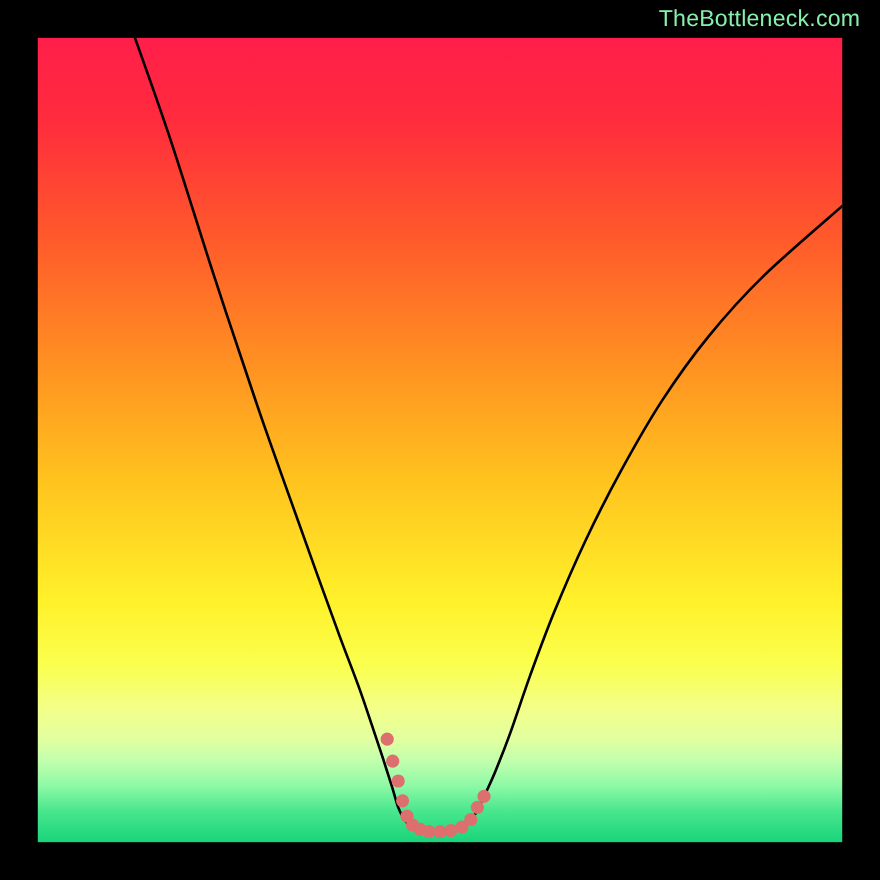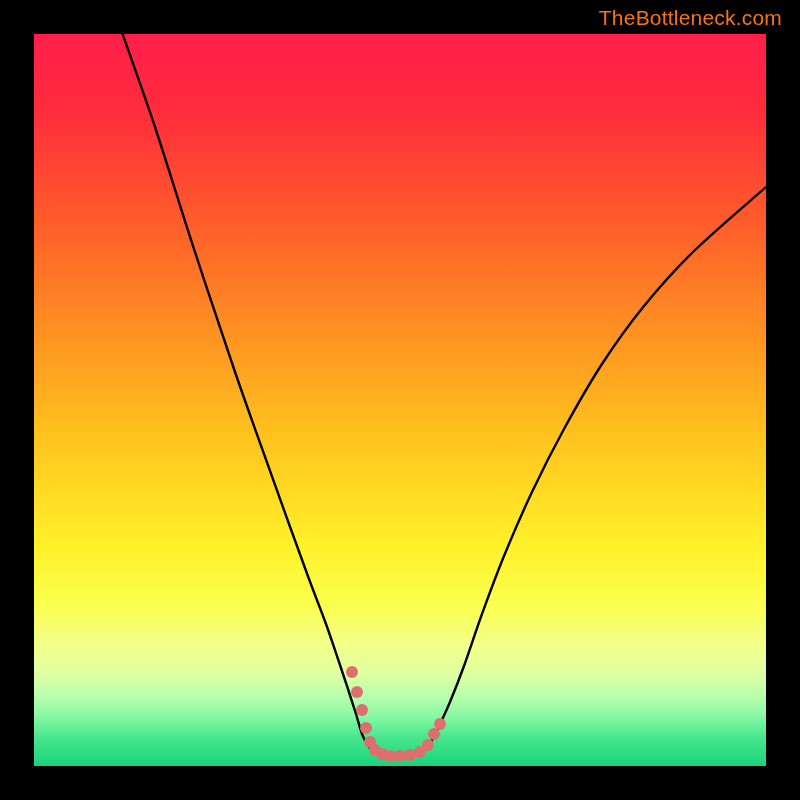--- a/index.html
+++ b/index.html
@@ -29,21 +29,21 @@
     position: absolute;
     left: 0;
     top: 0;
     width: 100%;
     height: 100%;
   }
   .watermark {
     position: absolute;
     top: 6px;
     right: 18px;
-    color: #f97316;
+    color: #86efac;
     font-family: Arial, Helvetica, sans-serif;
     font-size: 21px;
     font-weight: 500;
     letter-spacing: 0.2px;
   }
 </style>
 </head>
 <body>
 
 <div class="plot-area">

